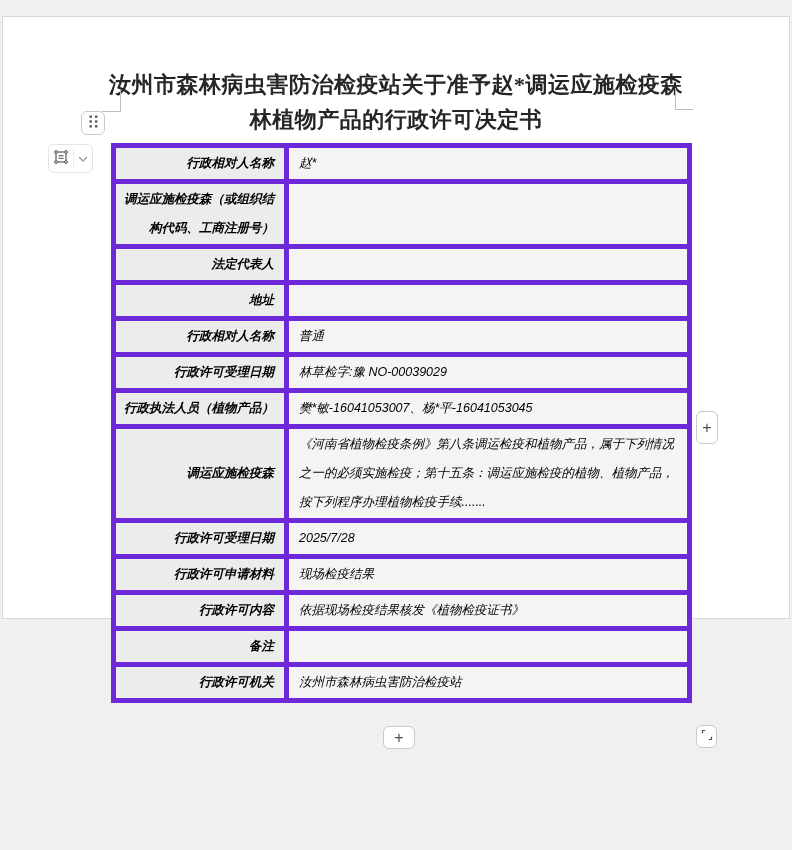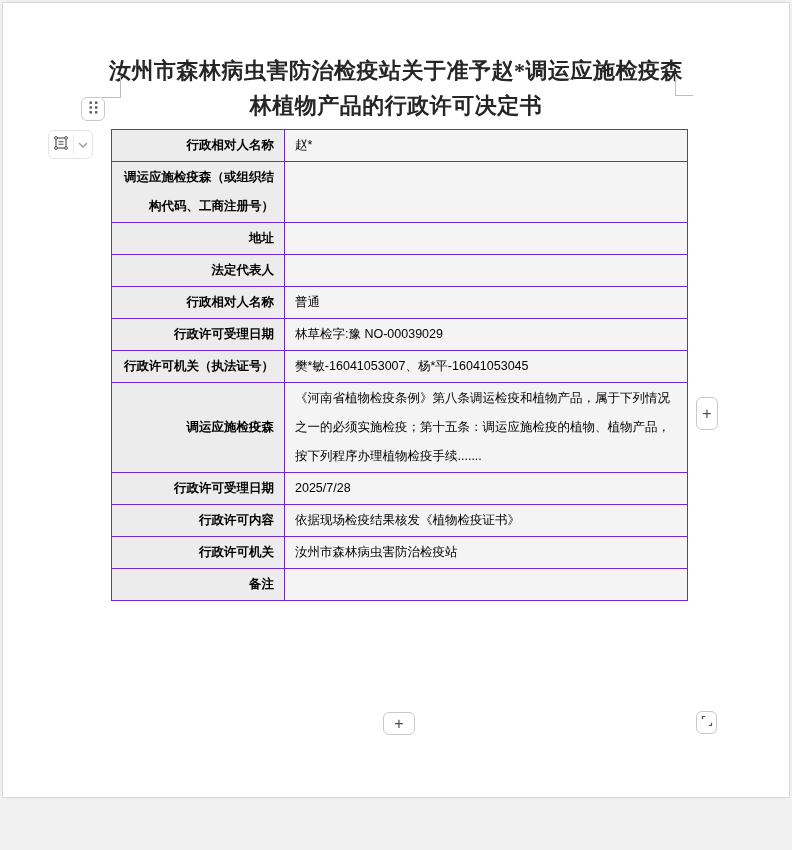--- a/index.html
+++ b/index.html
@@ -4,22 +4,22 @@
 <style>
   * { margin:0; padding:0; box-sizing:border-box; }
   html,body { width:792px; height:850px; }
   body {
     background:#f0f0f0;
     font-family:"Liberation Sans","DejaVu Sans",sans-serif;
     position:relative;
     overflow:hidden;
   }
   .page {
-    position:absolute; left:2px; top:2px;
-    width:788px; height:796px;
+    position:absolute; left:2px; top:16px;
+    width:788px; height:603px;
     background:#ffffff;
     border:1px solid #d8d8d8;
   }
   
   .doc-title {
     position:absolute; left:0; right:0; top:50px;
     text-align:center;
     font-size:22px; font-weight:bold;
     line-height:35px;
     color:#262626;
@@ -67,23 +67,24 @@
   
   .permit-table {
     position:absolute; left:108px; top:126px;
     width:576px;
     border-collapse:collapse;
     table-layout:fixed;
     font-size:12.5px;
     color:#000;
   }
   .permit-table td {
-    border:1px solid #6d28d9;
+    border:5px solid #6d28d9;
     line-height:29px;
     vertical-align:middle;
+    font-style:italic;
   }
   .permit-table tr { height:31px; }
   td.lbl {
     width:173px;
     background:#ececec;
     font-weight:bold;
     text-align:right;
     padding:1px 10px 1px 6px;
   }
   td.val {
@@ -153,70 +154,74 @@
     <td class="lbl">行政相对人名称</td>
     <td class="val">赵*</td>
   </tr>
 
   <tr>
     <td class="lbl">调运应施检疫森（或组织结构代码、工商注册号）</td>
     <td class="val"></td>
   </tr>
 
   <tr>
+    <td class="lbl">法定代表人</td>
+    <td class="val"></td>
+  </tr>
+
+  <tr>
     <td class="lbl">地址</td>
-    <td class="val"></td>
-  </tr>
-
-  <tr>
-    <td class="lbl">法定代表人</td>
     <td class="val"></td>
   </tr>
 
   <tr>
     <td class="lbl">行政相对人名称</td>
     <td class="val">普通</td>
   </tr>
 
   <tr>
     <td class="lbl">行政许可受理日期</td>
     <td class="val">林草检字:豫 NO-00039029</td>
   </tr>
 
   <tr>
-    <td class="lbl">行政许可机关（执法证号）</td>
+    <td class="lbl">行政执法人员（植物产品）</td>
     <td class="val">樊*敏-16041053007、杨*平-16041053045</td>
   </tr>
 
   <tr>
     <td class="lbl">调运应施检疫森</td>
     <td class="val">《河南省植物检疫条例》第八条调运检疫和植物产品，属于下列情况之一的必须实施检疫；第十五条：调运应施检疫的植物、植物产品，按下列程序办理植物检疫手续.......</td>
   </tr>
 
   <tr>
     <td class="lbl">行政许可受理日期</td>
     <td class="val">2025/7/28</td>
   </tr>
 
+  <tr>
+    <td class="lbl">行政许可申请材料</td>
+    <td class="val">现场检疫结果</td>
+  </tr>
 
   <tr>
     <td class="lbl">行政许可内容</td>
     <td class="val">依据现场检疫结果核发《植物检疫证书》</td>
   </tr>
 
 
 
   <tr>
+    <td class="lbl">备注</td>
+    <td class="val"></td>
+  </tr>
+
+  <tr>
     <td class="lbl">行政许可机关</td>
     <td class="val">汝州市森林病虫害防治检疫站</td>
-  </tr>
-
-  <tr>
-    <td class="lbl">备注</td>
-    <td class="val"></td>
   </tr>
 </tbody>
   </table>
 
   <button class="ctrl-btn add-col-btn">
     <span class="plus-glyph">+</span>
   </button>
 
   <button class="ctrl-btn add-row-btn">
     <span class="plus-glyph">+</span>

